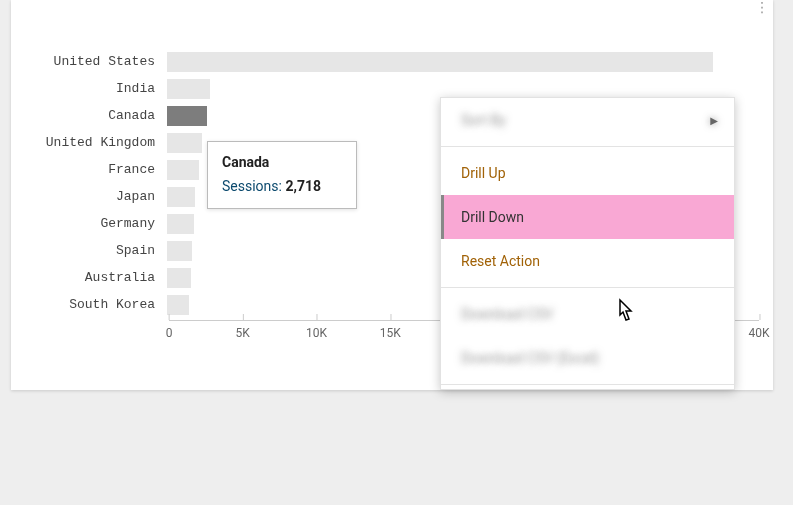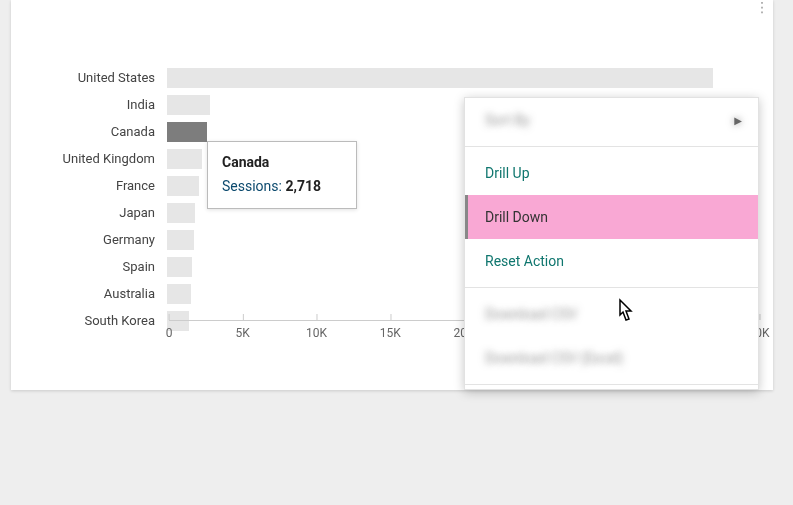--- a/index.html
+++ b/index.html
@@ -59,22 +59,23 @@
     top: 0;
     height: 20px;
     background: #e6e6e6;
   }
   .bar.highlight {
     background: #7d7d7d;
   }
   .rows {
     position: absolute;
     left: 0;
-    top: 46px;
+    top: 30px;
     width: 728px;
+    font-family: Liberation Mono, monospace;
   }
   .x-axis {
     position: absolute;
     left: 140px;
     bottom: 30px;
     width: 590px;
     height: 22px;
   }
   .x-axis-line {
     position: absolute;
@@ -113,41 +114,41 @@
     font-size: 14px;
     color: #222;
     min-width: 150px;
   }
   .tooltip-title { font-weight: 700; margin-bottom: 8px; }
   .tooltip-label { color: #0c4a6e; }
   .tooltip-value { font-weight: 700; }
 
   .context-menu {
     position: absolute;
-    left: 464px;
+    left: 440px;
     top: 97px;
     width: 295px;
     background: #fff;
     box-shadow: 0 2px 10px rgba(0,0,0,0.22);
     border: 1px solid #e2e2e2;
     font-size: 14px;
     color: #333;
   }
   .menu-item {
     position: relative;
     padding: 14px 20px;
     cursor: pointer;
   }
   .menu-item.blurred {
     color: transparent;
     text-shadow: 0 0 7px rgba(60,60,60,0.55);
     filter: blur(0.2px);
   }
   .menu-item.disabled {
-    color: #0f766e;
+    color: #a16207;
     cursor: default;
   }
   .menu-item.hovered {
     background: #f9a8d4;
     border-left: 3px solid #888;
     padding-left: 17px;
   }
   .menu-sep {
     height: 1px;
     background: #e3e3e3;

